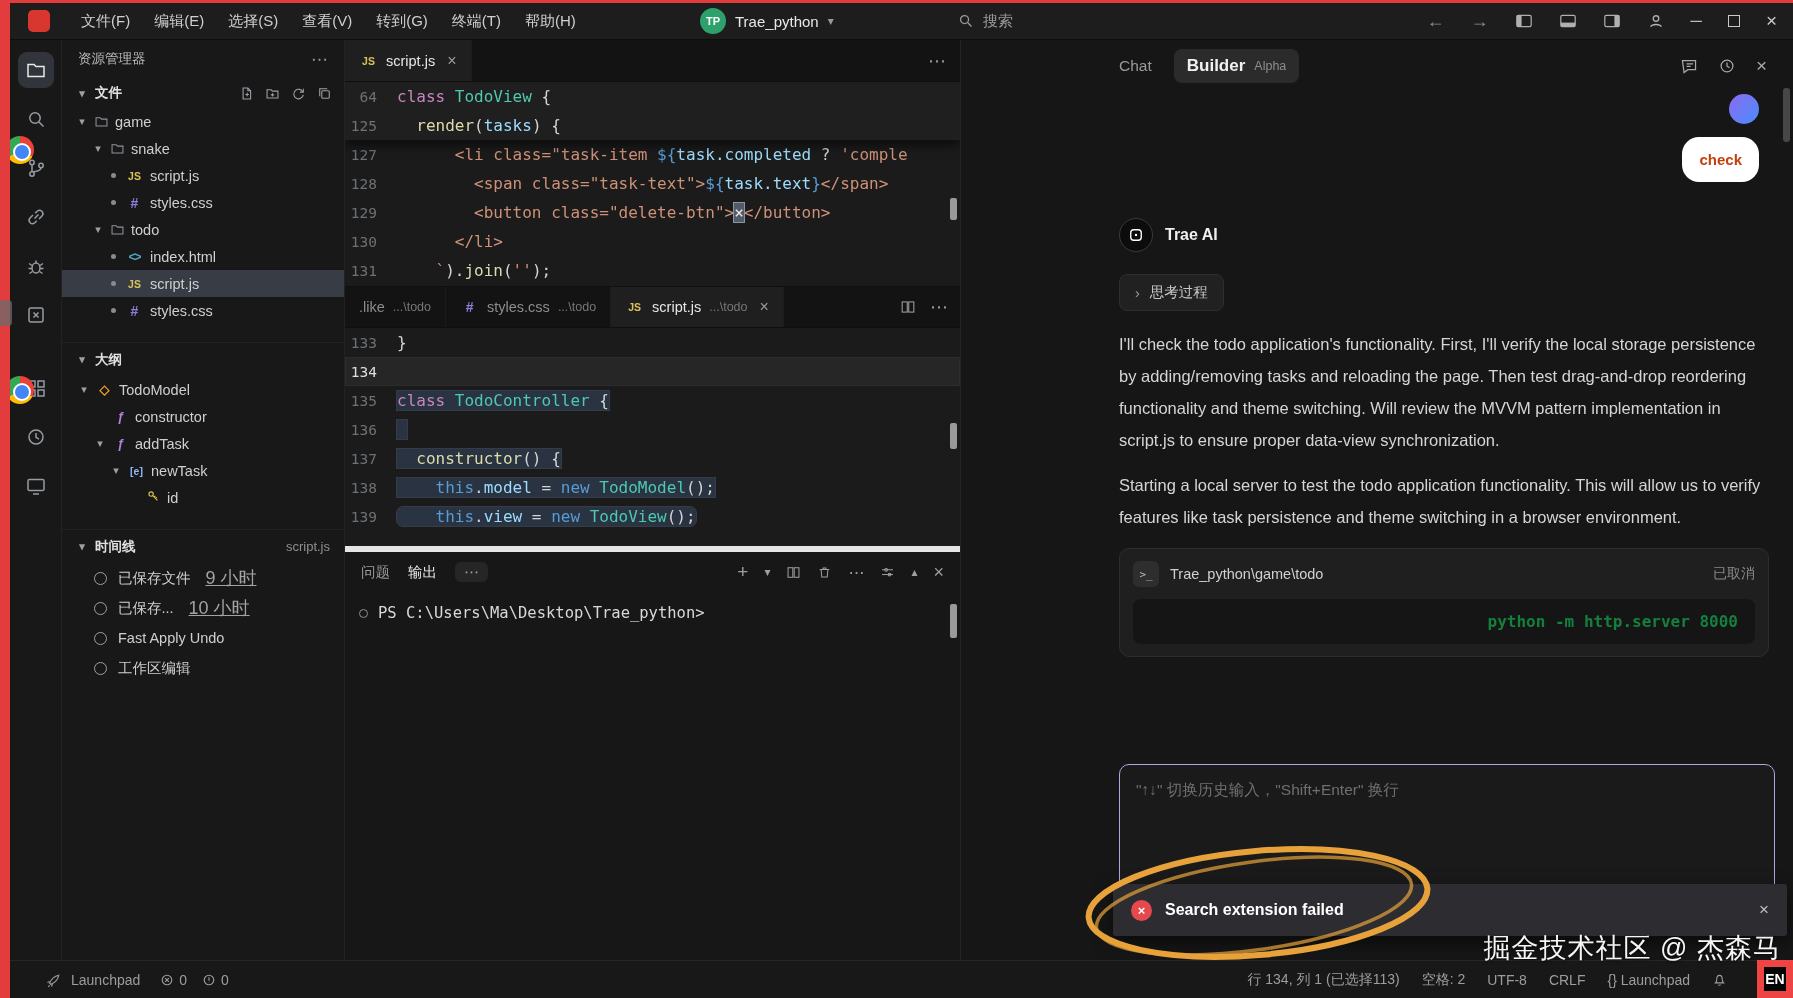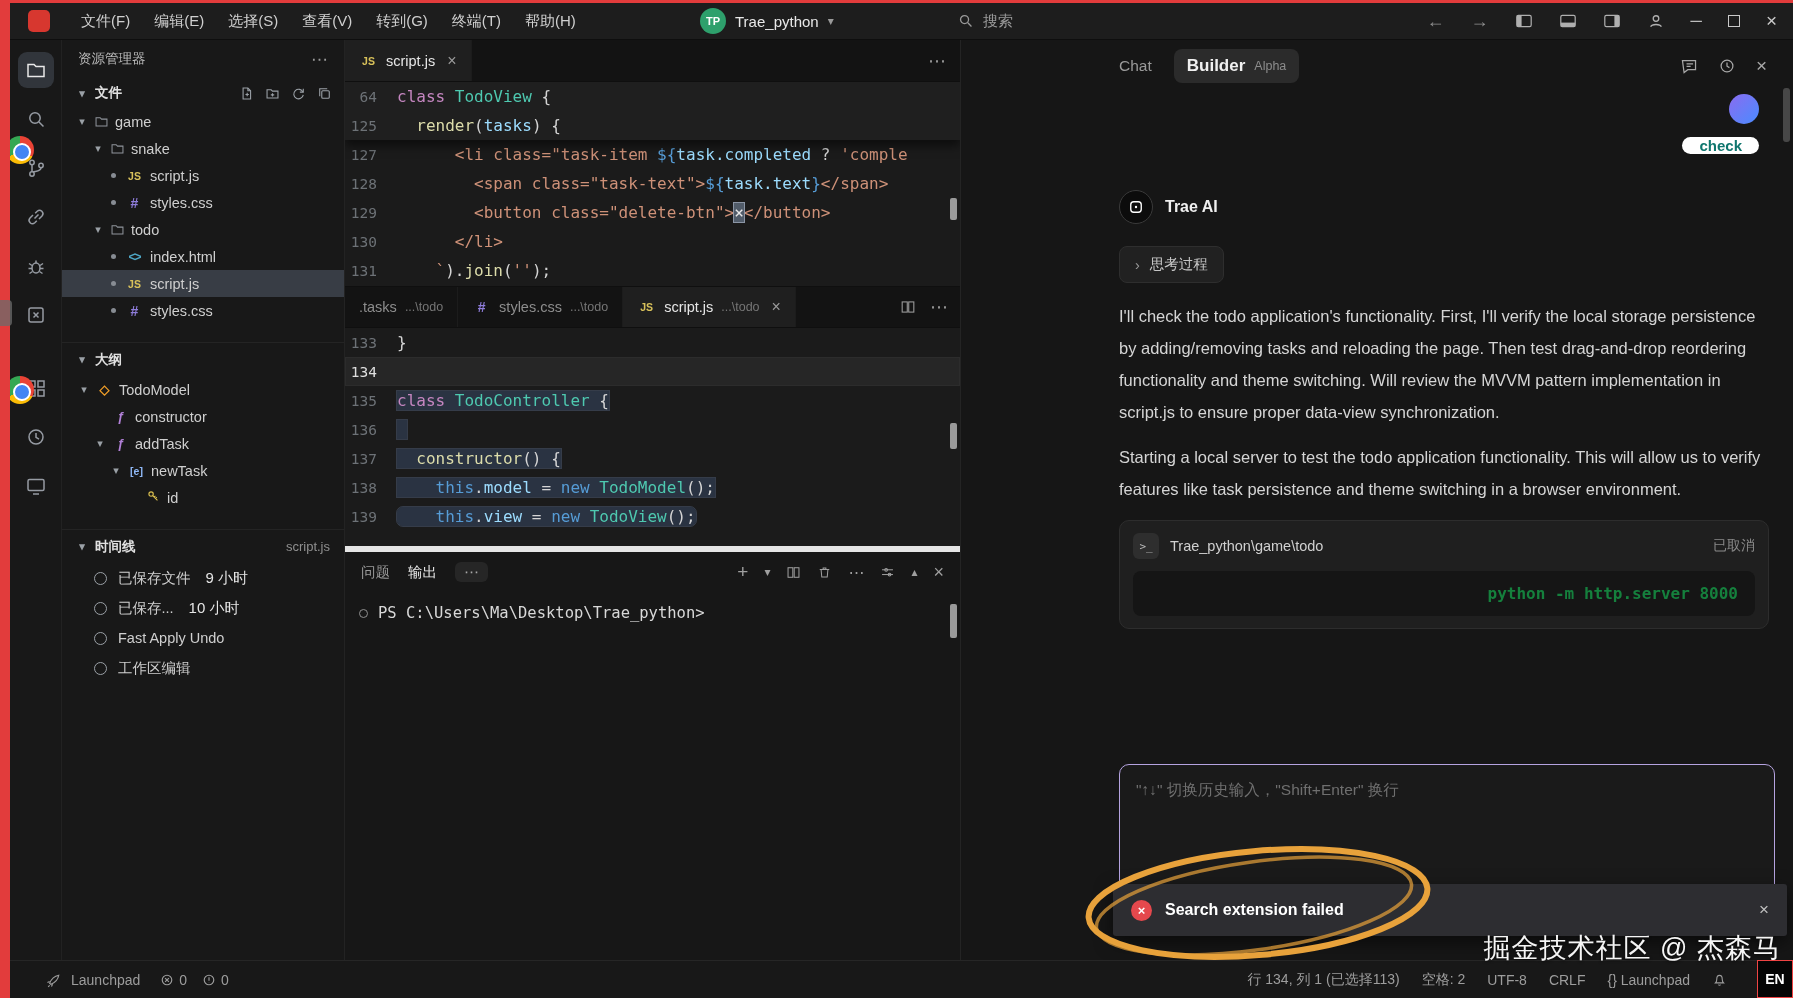--- a/index.html
+++ b/index.html
@@ -64,21 +64,21 @@
   .sec-head{margin-top:18px;border-top:1px solid #242424;height:34px;display:flex;align-items:center;gap:7px;
             padding:0 14px;font-weight:700;color:#e0e0e0;font-size:13.5px;}
   .sec-right{margin-left:auto;color:#8f8f8f;font-weight:400;font-size:13px;}
   .orow{height:27px;display:flex;align-items:center;gap:6px;color:#cfcfcf;font-size:14.5px;}
   .oi{width:17px;flex:none;text-align:center;font-size:13px;}
   .oi-class{color:#ee9d28;font-weight:700;}
   .oi-method{color:#b180d7;font-weight:700;font-style:italic;}
   .oi-object{color:#8fb8f6;font-size:10.5px;font-weight:700;}
   .tl-row{height:30px;display:flex;align-items:center;gap:11px;padding-left:32px;color:#cfcfcf;font-size:14.5px;}
   .tl-icon{width:13px;height:13px;border:1.6px solid #9aa0a6;border-radius:50%;flex:none;}
-  .tl-time{color:#e5e5e5;font-size:15px;margin-left:4px;}
+  .tl-time{color:#a3a3a3;font-size:18px;margin-left:4px;text-decoration:underline;}
 
   
   .editor-col{position:absolute;left:345px;top:40px;width:615px;bottom:38px;background:#1b1b1b;
               display:flex;flex-direction:column;}
   .tabbar{height:42px;background:#131313;display:flex;align-items:center;flex:none;border-bottom:1px solid #0f0f0f;}
   .tab{height:100%;display:flex;align-items:center;gap:8px;padding:0 14px;font-size:14.5px;color:#8d8d8d;
        border-right:1px solid #1c1c1c;white-space:nowrap;}
   .tab.active{background:#1f1f1f;color:#e6e6e6;}
   .tab-desc{color:#767676;font-size:12.5px;}
   .tab-close{color:#9a9a9a;margin-left:4px;font-size:16px;}
@@ -116,22 +116,22 @@
   .chat-tab{color:#9a9a9a;font-size:15.5px;margin-right:22px;}
   .builder-pill{display:flex;align-items:center;gap:9px;background:#2b2b2b;border-radius:8px;padding:7px 13px;}
   .builder-label{color:#f0f0f0;font-weight:700;font-size:17px;}
   .alpha{color:#8d8d8d;font-size:12.5px;}
   .ch-icons{margin-left:auto;display:flex;gap:20px;align-items:center;color:#a8a8a8;}
   .ch-icons svg{stroke:#a8a8a8;display:block;}
   .ch-close{font-size:19px;}
   .chat-scroll{position:absolute;right:3px;top:48px;width:7px;height:54px;background:#474747;border-radius:3px;}
   .user-wrap{display:flex;flex-direction:column;align-items:flex-end;padding-right:34px;margin-top:2px;}
   .user-avatar{width:30px;height:30px;border-radius:50%;background:linear-gradient(135deg,#8a6cf0,#4a8cff);}
-  .user-bubble{margin-top:13px;background:#ffffff;color:#0f766e;font-weight:600;border-radius:9px;
-               padding:0 17px;font-size:15px;}
+  .user-bubble{margin-top:13px;background:#ffffff;color:#c2410c;font-weight:600;border-radius:17px;
+               padding:14px 17px;font-size:15px;}
   .ai-row{margin:36px 0 0 158px;display:flex;align-items:center;gap:12px;}
   .ai-avatar{width:34px;height:34px;border-radius:50%;background:#0c0c0c;border:1px solid #3a3a3a;
              display:flex;align-items:center;justify-content:center;flex:none;}
   .ai-name{font-weight:700;font-size:16px;color:#efefef;}
   .thinking-wrap{margin:22px 0 0 158px;}
   .thinking{display:inline-flex;align-items:center;gap:10px;background:#212121;border:1px solid #2e2e2e;
             border-radius:8px;padding:8px 15px;color:#c6c6c6;font-size:14.5px;}
   .th-chev{color:#9a9a9a;}
   .paras{margin:18px 24px 0 158px;}
   .paras p{margin:0 0 14px;font-size:16.5px;line-height:1.93;color:#d5d5d5;}
@@ -161,21 +161,21 @@
   
   .statusbar{position:absolute;left:10px;right:0;bottom:0;height:38px;background:#181818;border-top:1px solid #262626;
              display:flex;align-items:center;color:#9d9d9d;font-size:14px;z-index:2;}
   .sb-left{display:flex;align-items:center;gap:9px;padding-left:36px;}
   .sb-left svg{stroke:#9d9d9d;display:block;}
   .sb-counts{display:flex;gap:15px;margin-left:20px;align-items:center;}
   .cnt{display:flex;align-items:center;gap:5px;}
   .cnt svg{stroke:#9d9d9d;display:block;}
   .sb-right{margin-left:auto;display:flex;gap:22px;align-items:center;padding-right:66px;white-space:nowrap;}
   .sb-right svg{stroke:#9d9d9d;display:block;}
-  .en-box{position:absolute;right:0;bottom:0;width:36px;height:38px;background:#050505;border:1px solid #ef4444;
+  .en-box{position:absolute;right:0;bottom:0;width:36px;height:38px;background:#050505;border:7px solid #ef4444;
           color:#fff;display:flex;align-items:center;justify-content:center;font-size:14px;font-weight:600;z-index:8;}
 </style>
 </head>
 <body>
 
 <div class="screen">
   <div class="red-strip"></div>
   <div class="red-top"></div>
   <div class="chrome chrome1"></div>
   <div class="chrome chrome2"></div>
@@ -460,21 +460,21 @@
           <div class="code-line"><span class="ln">129</span><span class="tw" style="padding-left: 8ch;"><span class="tk-str">&lt;button class="delete-btn"&gt;</span><span class="tk-hl">×</span><span class="tk-str">&lt;/button&gt;</span></span></div>
           <div class="code-line"><span class="ln">130</span><span class="tw" style="padding-left: 6ch;"><span class="tk-str">&lt;/li&gt;</span></span></div>
           <div class="code-line"><span class="ln">131</span><span class="tw" style="padding-left: 4ch;"><span class="tk-str">`</span><span class="tk-pln">).</span><span class="tk-fn">join</span><span class="tk-pln">(</span><span class="tk-str">''</span><span class="tk-pln">);</span></span></div>
         </div>
       <div class="vthumb" style="top:116px;height:22px;"></div>
     </div>
 
     <div class="tabbar" style="border-top:1px solid #0f0f0f;">
       <div id="tabs2" style="display:flex;height:100%;">
           <div class="tab">
-            <span>.tasks</span>
+            <span>.like</span>
             <span class="tab-desc">...\todo</span>
           </div>
           <div class="tab">
             <span class="fi fi-css">#</span>
             <span>styles.css</span>
             <span class="tab-desc">...\todo</span>
           </div>
           <div class="tab active">
             <span class="fi fi-js">JS</span>
             <span>script.js</span>

